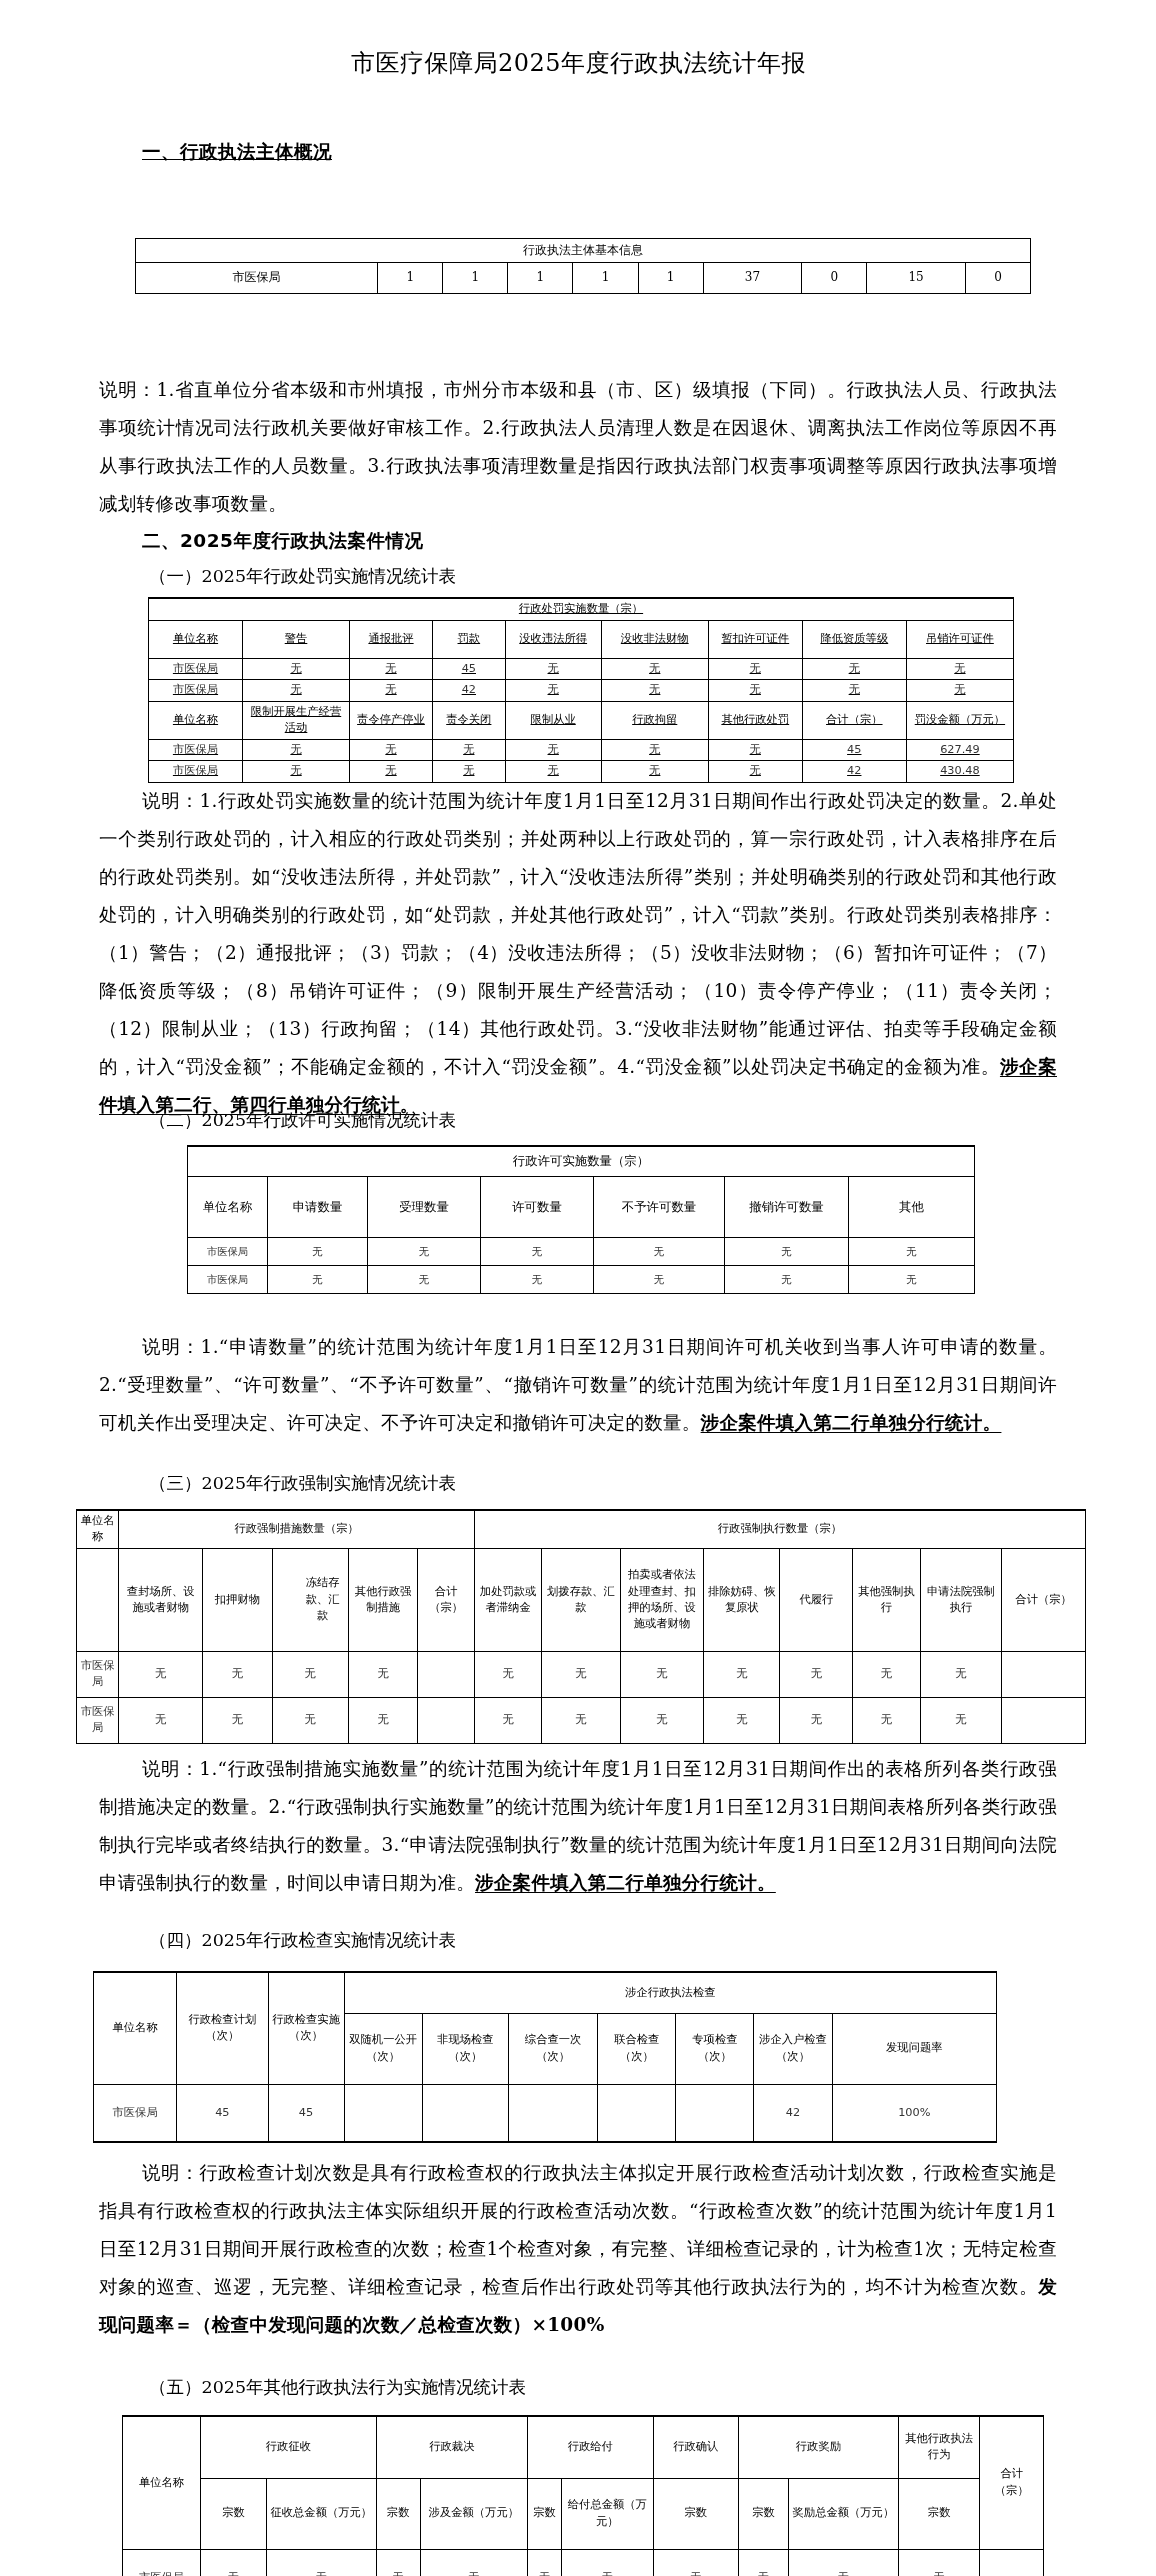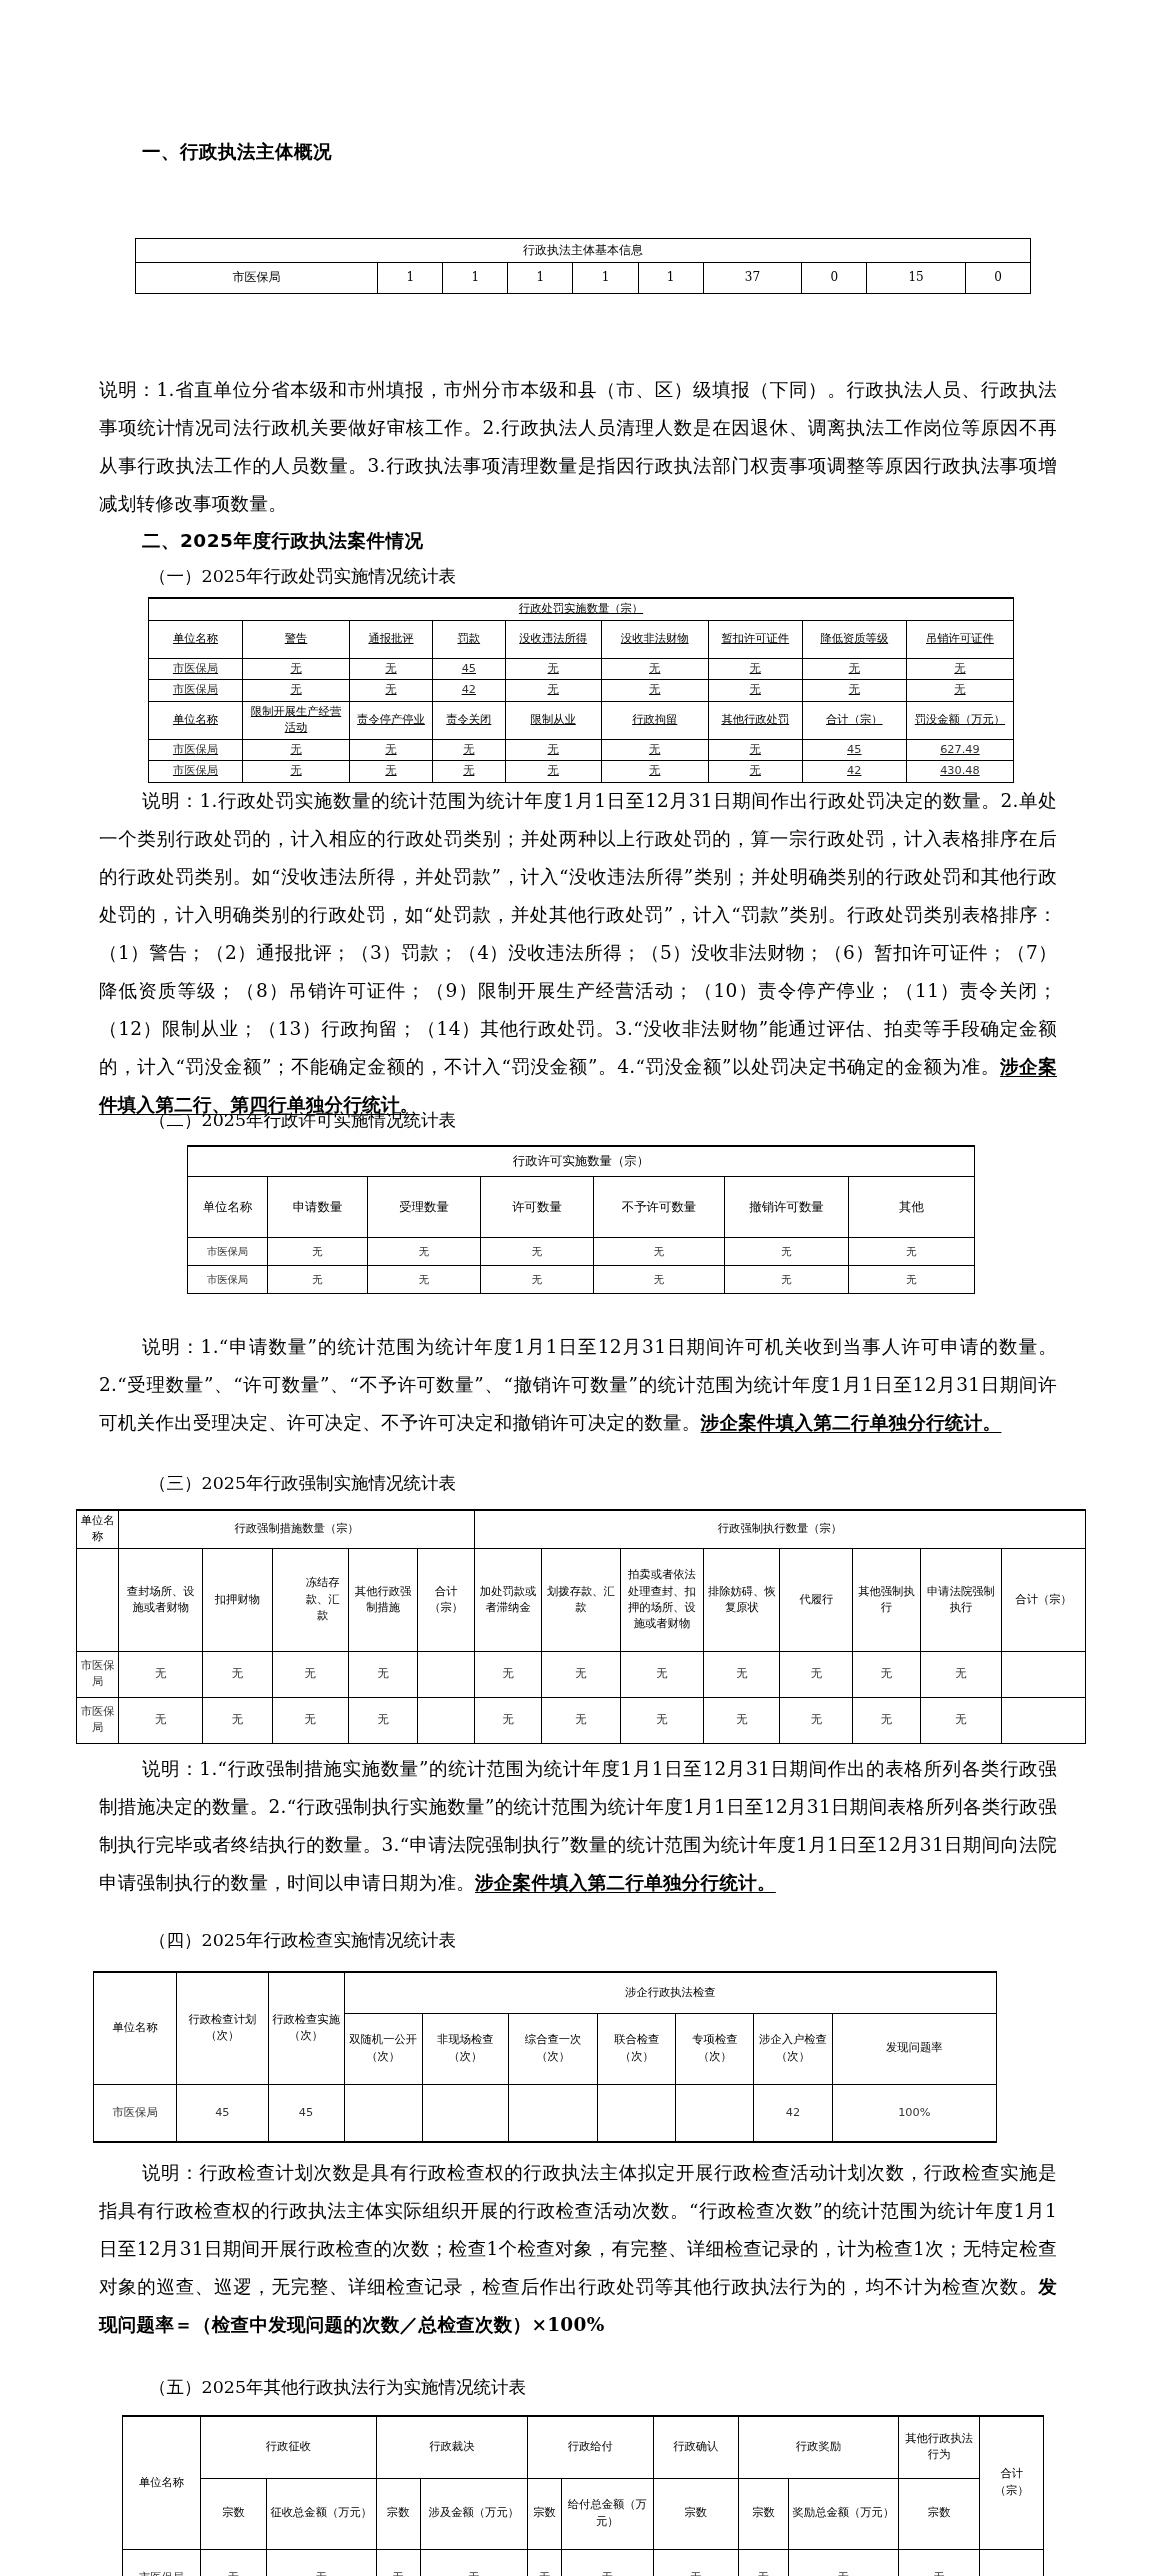--- a/index.html
+++ b/index.html
@@ -51,22 +51,23 @@
   }
   table.t.bold-border { border: 1.5px solid #000; }
   table.t tr.sep td, table.t tr.sep th { border-top: 1.5px solid #000; }
   .cell-light { color: #333; }
 </style>
 </head>
 <body>
 
 <div class="page">
 
-
-  <div class="h1" style="top:139px;">一、行政执法主体概况</div>
+  <div class="doc-title">市医疗保障局2025年度行政执法统计年报</div>
+
+  <div class="h1" style="top:139px;text-decoration:underline;">一、行政执法主体概况</div>
 
   <table class="t" style="left:135px; top:238px; width:896px; font-size:12px;">
     <tbody>
         <tr>
       <td colspan="10" style="height:24px;">行政执法主体基本信息</td>
     </tr>
     <tr style="height:31px; font-family:'DejaVu Serif',serif; font-weight:bold;">
       <td style="font-weight:normal;">市医保局</td>
       <td>1</td>
       <td>1</td>

